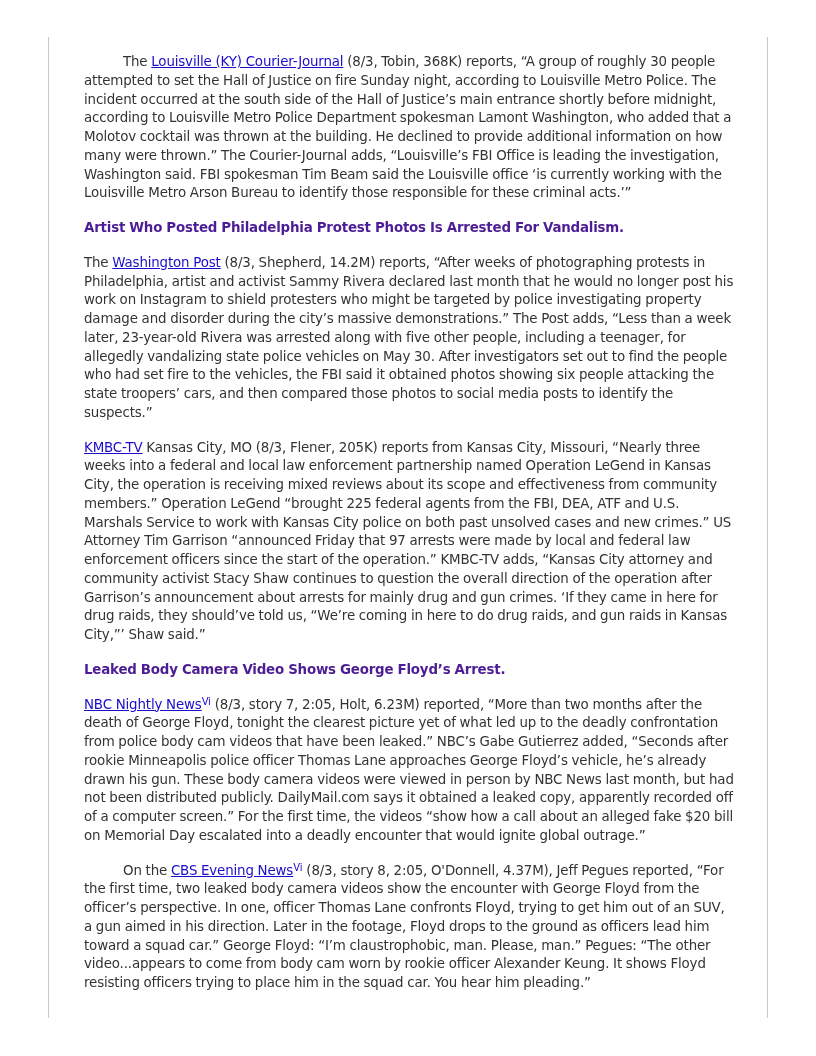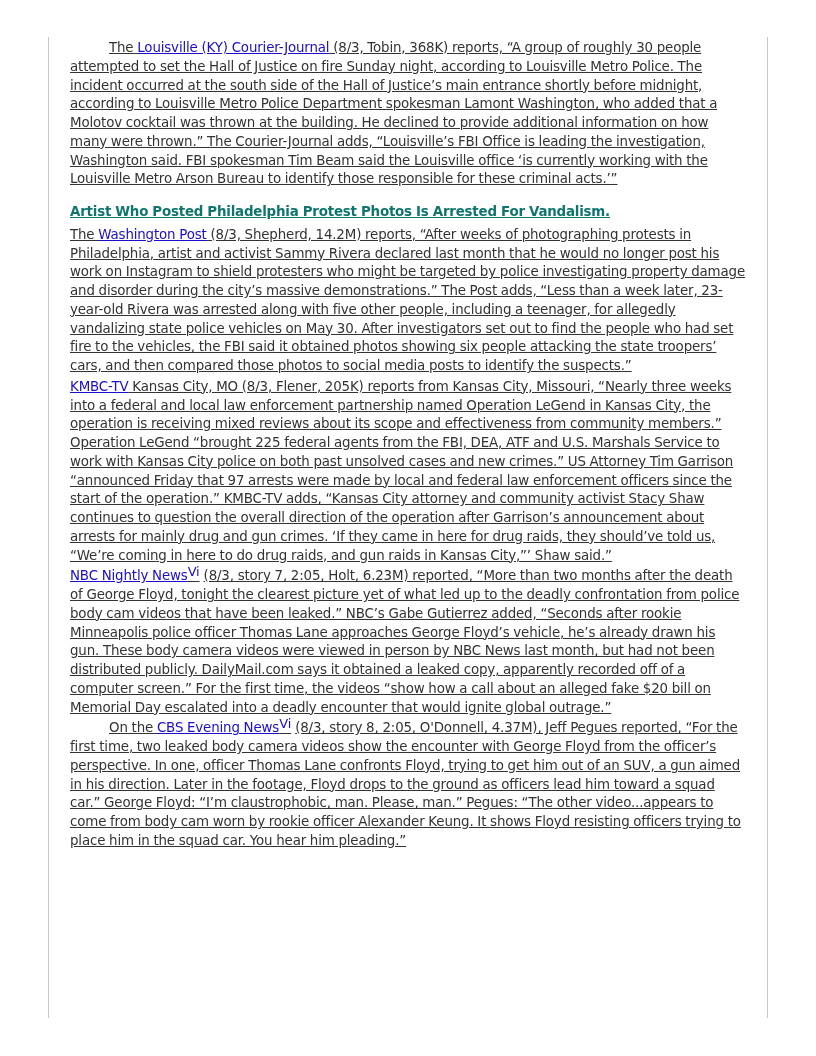--- a/index.html
+++ b/index.html
@@ -29,40 +29,39 @@
     top: 37px;
     width: 682px;
     font-family: "DejaVu Sans", sans-serif;
     font-size: 13.4px;
     line-height: 18.75px;
     color: #333333;
     letter-spacing: -0.15px;
     word-spacing: -0.3px;
   }
   p {
-    margin: 2px;
-    text-decoration: underline;
+    margin: 16px;
   }
   p.indent {
     text-indent: 39px;
   }
   .headline {
     font-weight: bold;
-    color: #0f766e;
+    color: #4c1d95;
     margin-top: 14px;
     margin-bottom: 4px;
     letter-spacing: -0.2px;
   }
   a.src {
     color: #1a0dcc;
     text-decoration: underline;
   }
   .vi {
     color: #1a0dcc;
-    font-size: 13px;
+    font-size: 10px;
     vertical-align: 4px;
     line-height: 0;
     margin-right: 4px;
   }
   .story + .story {
     margin-top: 0;
   }
 </style>
 </head>
 <body>
@@ -84,20 +83,21 @@
     </p>
   </div>
 
   <div class="story">
     <p>
       <span></span><a class="src" href="#">KMBC-TV</a><span> Kansas City, MO (8/3, Flener, 205K) reports from Kansas City, Missouri, “Nearly three weeks into a federal and local law enforcement partnership named Operation LeGend in Kansas City, the operation is receiving mixed reviews about its scope and effectiveness from community members.” Operation LeGend “brought 225 federal agents from the FBI, DEA, ATF and U.S. Marshals Service to work with Kansas City police on both past unsolved cases and new crimes.” US Attorney Tim Garrison “announced Friday that 97 arrests were made by local and federal law enforcement officers since the start of the operation.” KMBC-TV adds, “Kansas City attorney and community activist Stacy Shaw continues to question the overall direction of the operation after Garrison’s announcement about arrests for mainly drug and gun crimes. ‘If they came in here for drug raids, they should’ve told us, “We’re coming in here to do drug raids, and gun raids in Kansas City,”’ Shaw said.”</span>
     </p>
   </div>
 
   <div class="story">
+    <p class="headline">Leaked Body Camera Video Shows George Floyd’s Arrest.</p>
     <p>
       <span></span><a class="src" href="#">NBC Nightly News</a><span class="vi">Vi</span><span>(8/3, story 7, 2:05, Holt, 6.23M) reported, “More than two months after the death of George Floyd, tonight the clearest picture yet of what led up to the deadly confrontation from police body cam videos that have been leaked.” NBC’s Gabe Gutierrez added, “Seconds after rookie Minneapolis police officer Thomas Lane approaches George Floyd’s vehicle, he’s already drawn his gun. These body camera videos were viewed in person by NBC News last month, but had not been distributed publicly. DailyMail.com says it obtained a leaked copy, apparently recorded off of a computer screen.” For the first time, the videos “show how a call about an alleged fake $20 bill on Memorial Day escalated into a deadly encounter that would ignite global outrage.”</span>
     </p>
     <p class="indent">
       <span>On the </span><a class="src" href="#">CBS Evening News</a><span class="vi">Vi</span><span>(8/3, story 8, 2:05, O'Donnell, 4.37M), Jeff Pegues reported, “For the first time, two leaked body camera videos show the encounter with George Floyd from the officer’s perspective. In one, officer Thomas Lane confronts Floyd, trying to get him out of an SUV, a gun aimed in his direction. Later in the footage, Floyd drops to the ground as officers lead him toward a squad car.” George Floyd: “I’m claustrophobic, man. Please, man.” Pegues: “The other video...appears to come from body cam worn by rookie officer Alexander Keung. It shows Floyd resisting officers trying to place him in the squad car. You hear him pleading.”</span>
     </p>
   </div>
 
 </div>
 

